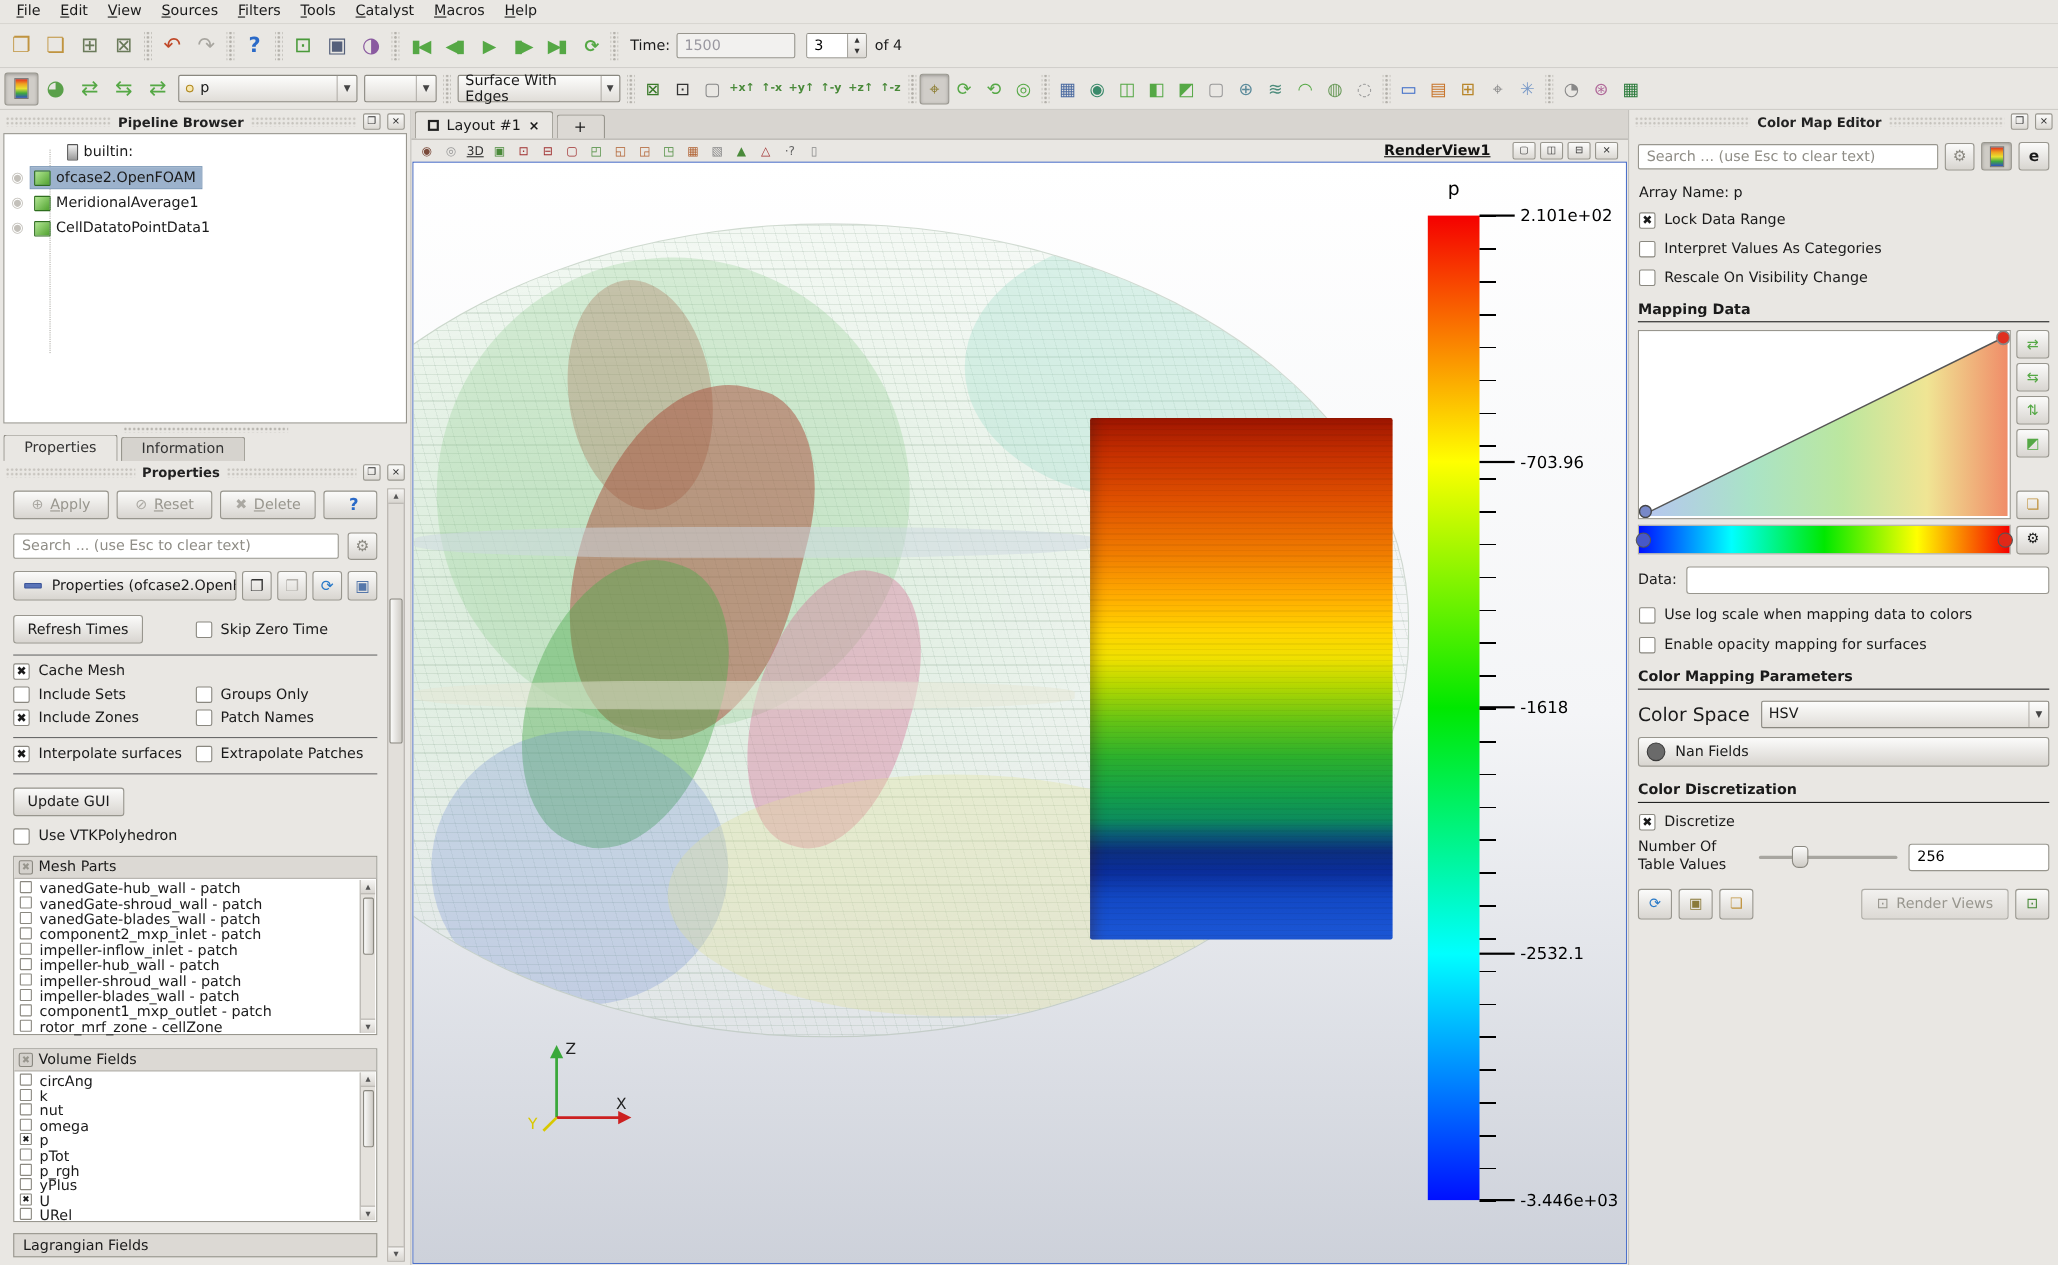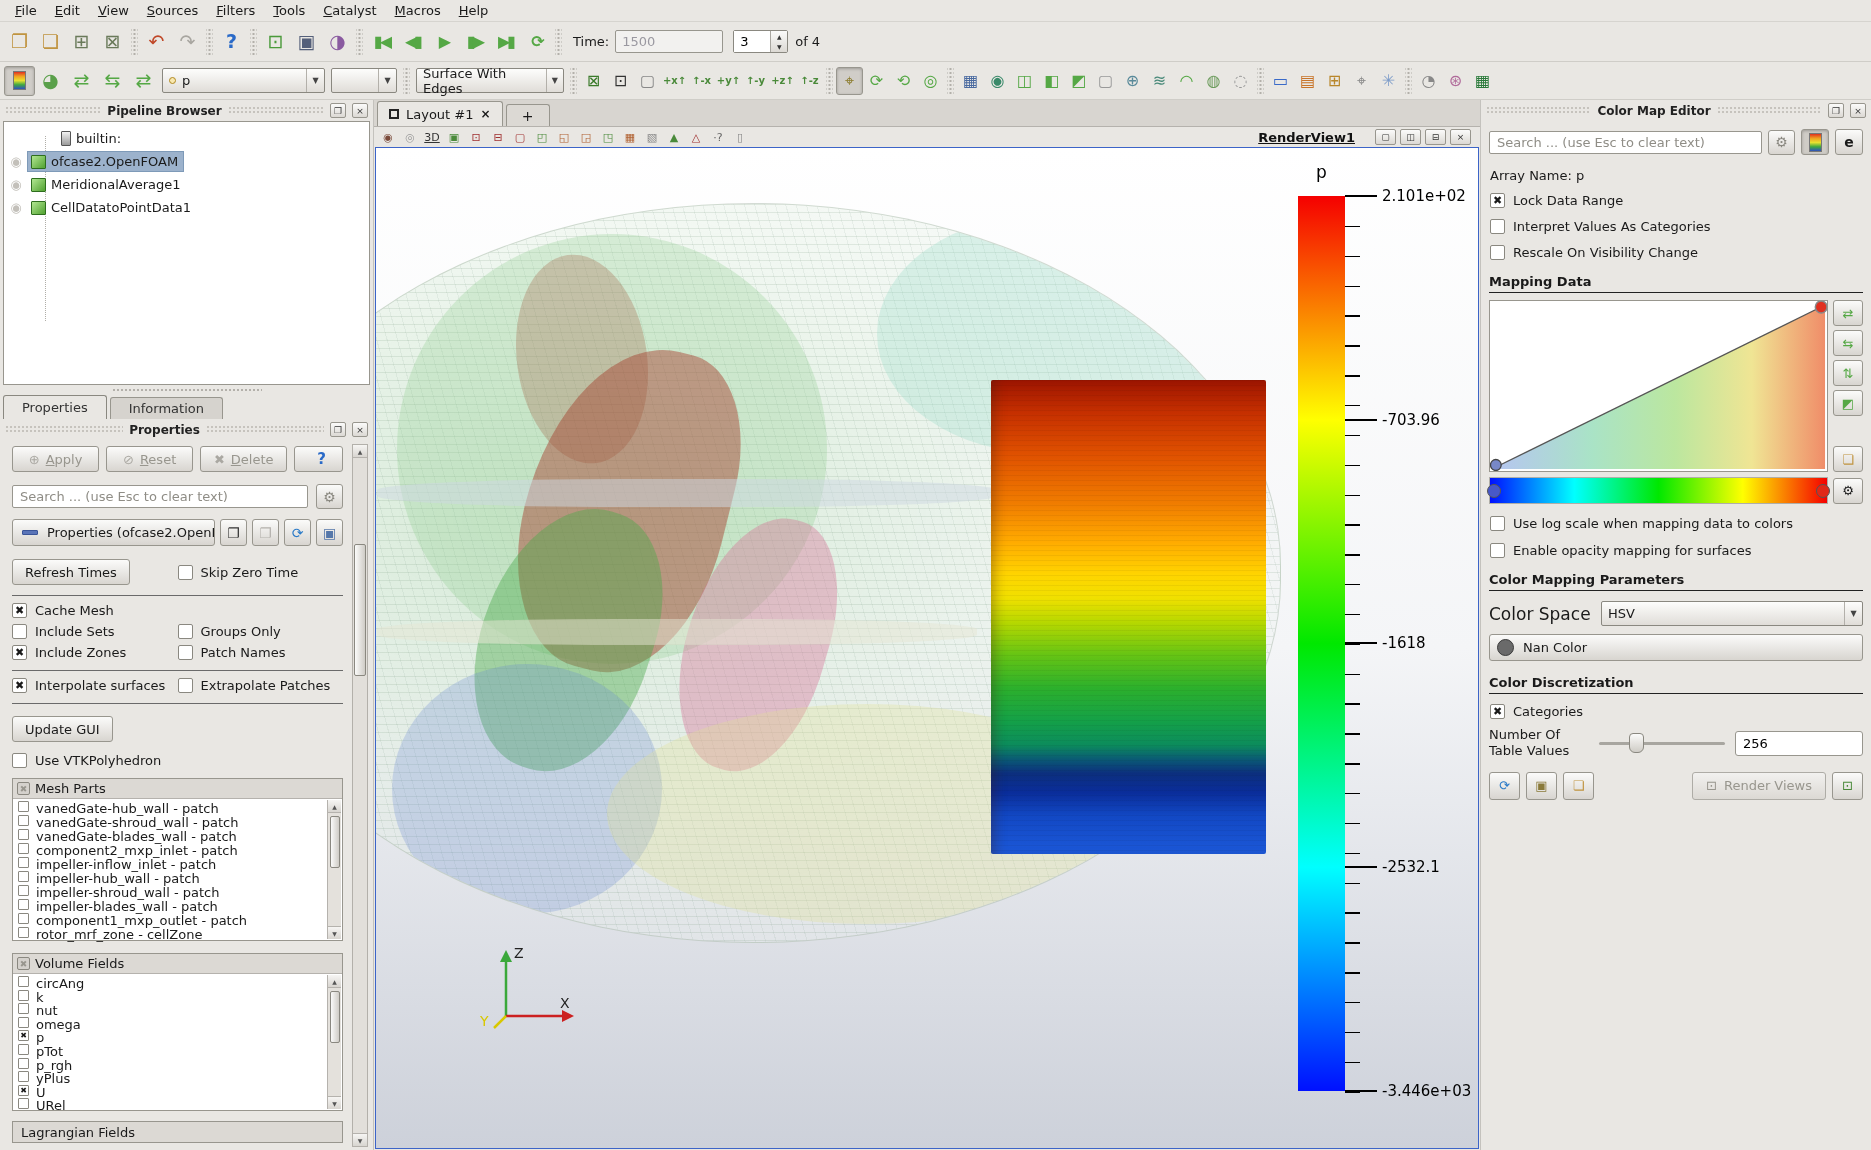--- a/index.html
+++ b/index.html
@@ -791,20 +791,24 @@
     <div class="grad-row">
       <div class="grad-bar">
         <span class="g-handle" style="left:-3px;background:#4858c8"></span>
         <span class="g-handle" style="right:-3px;background:#e02818"></span>
       </div>
       <div class="gear-side">
           <div class="sbtn" style="width:30px">⚙</div>
         </div>
     </div>
 
+    <div class="data-row">
+      <label>Data:</label>
+      <input class="data-input" value="" style="">
+    </div>
 
     <div class="cbrow" style="margin:12px 9px 0">
       <span class="cb"></span>
       <span class="cblabel">Use log scale when mapping data to colors</span>
     </div>
     <div class="cbrow" style="margin:12px 9px 0">
       <span class="cb"></span>
       <span class="cblabel">Enable opacity mapping for surfaces</span>
     </div>
 
@@ -813,28 +817,28 @@
     <div class="cs-row">
       <span class="cs-label">Color Space</span>
       <div class="dropdown" style="flex:1;margin:0">
         <span>HSV</span>
         <span class="dd-arrow">▼</span>
       </div>
     </div>
 
     <div class="nan-btn">
       <span class="nan-circle"></span>
-      <span>Nan Color</span>
+      <span>Nan Fields</span>
     </div>
 
     <div class="section-title">Color Discretization</div>
 
     <div class="cbrow" style="margin:10px 9px 0">
       <span class="cb checked"></span>
-      <span class="cblabel">Categories</span>
+      <span class="cblabel">Discretize</span>
     </div>
 
     <div class="tv-row">
       <div class="tv-label">
         <div>Number Of</div>
         <div>Table Values</div>
       </div>
       <div class="slider">
         <div class="slider-track"></div>
         <div class="slider-handle"></div>

